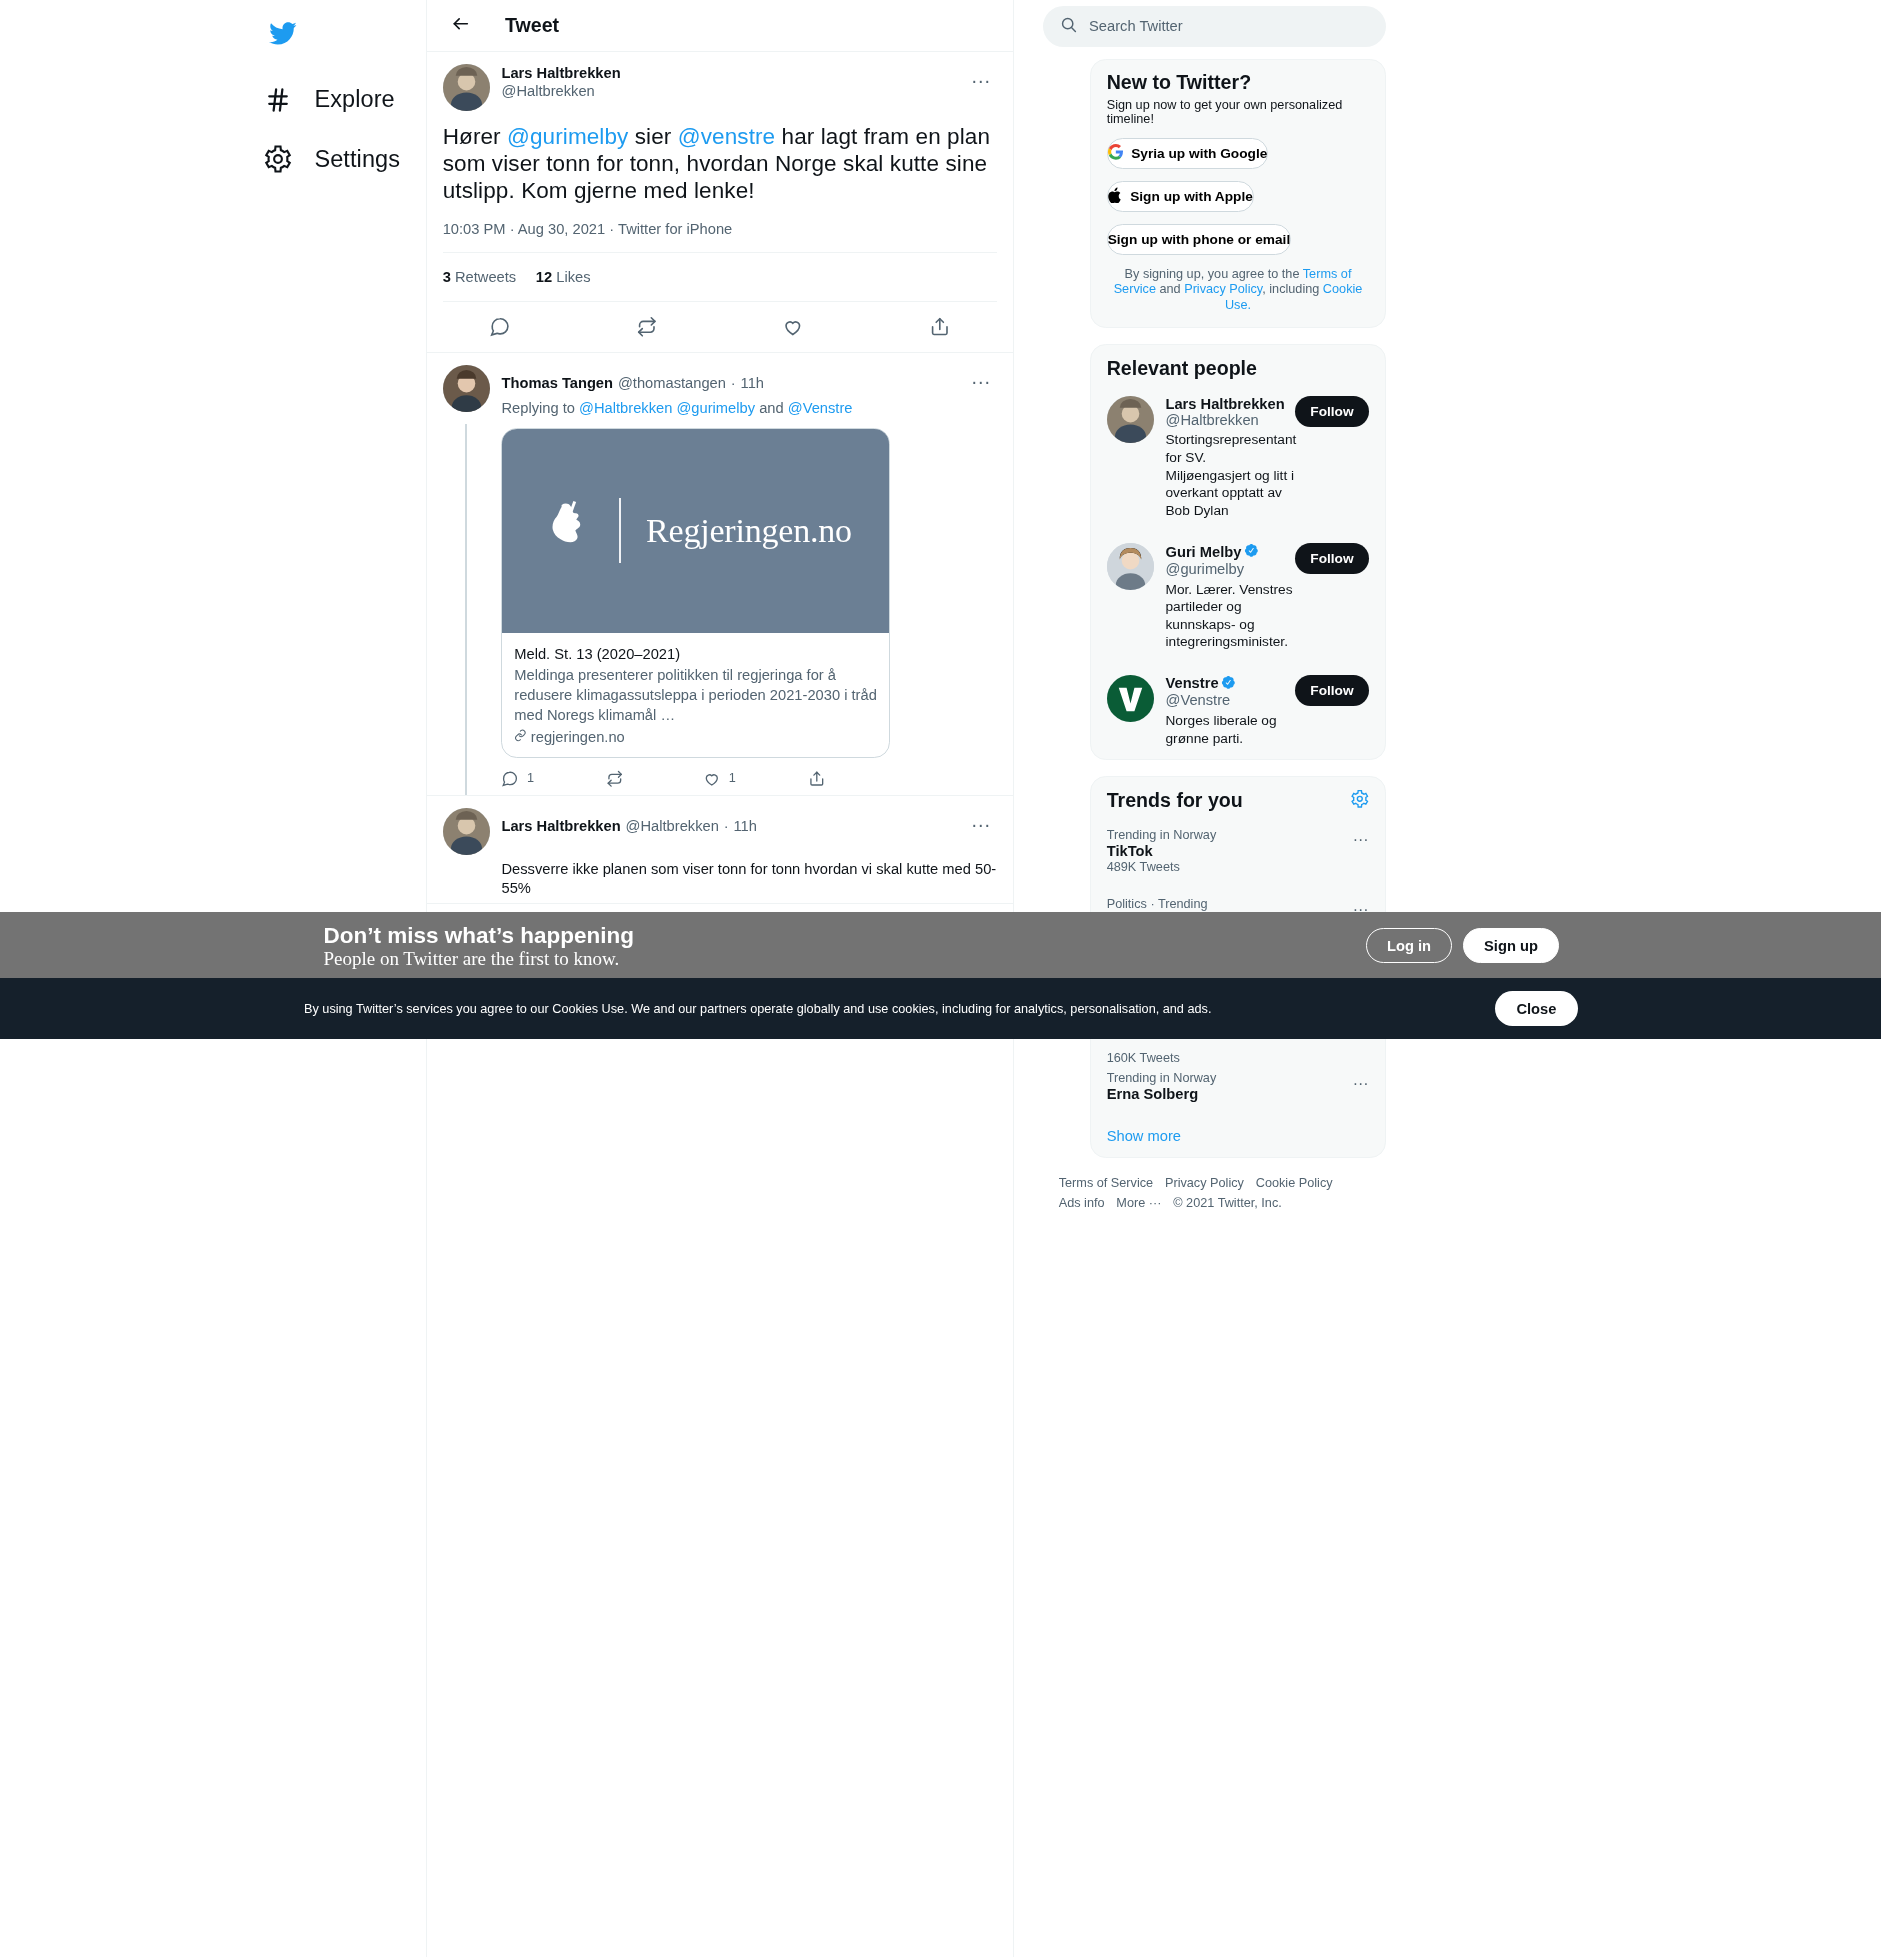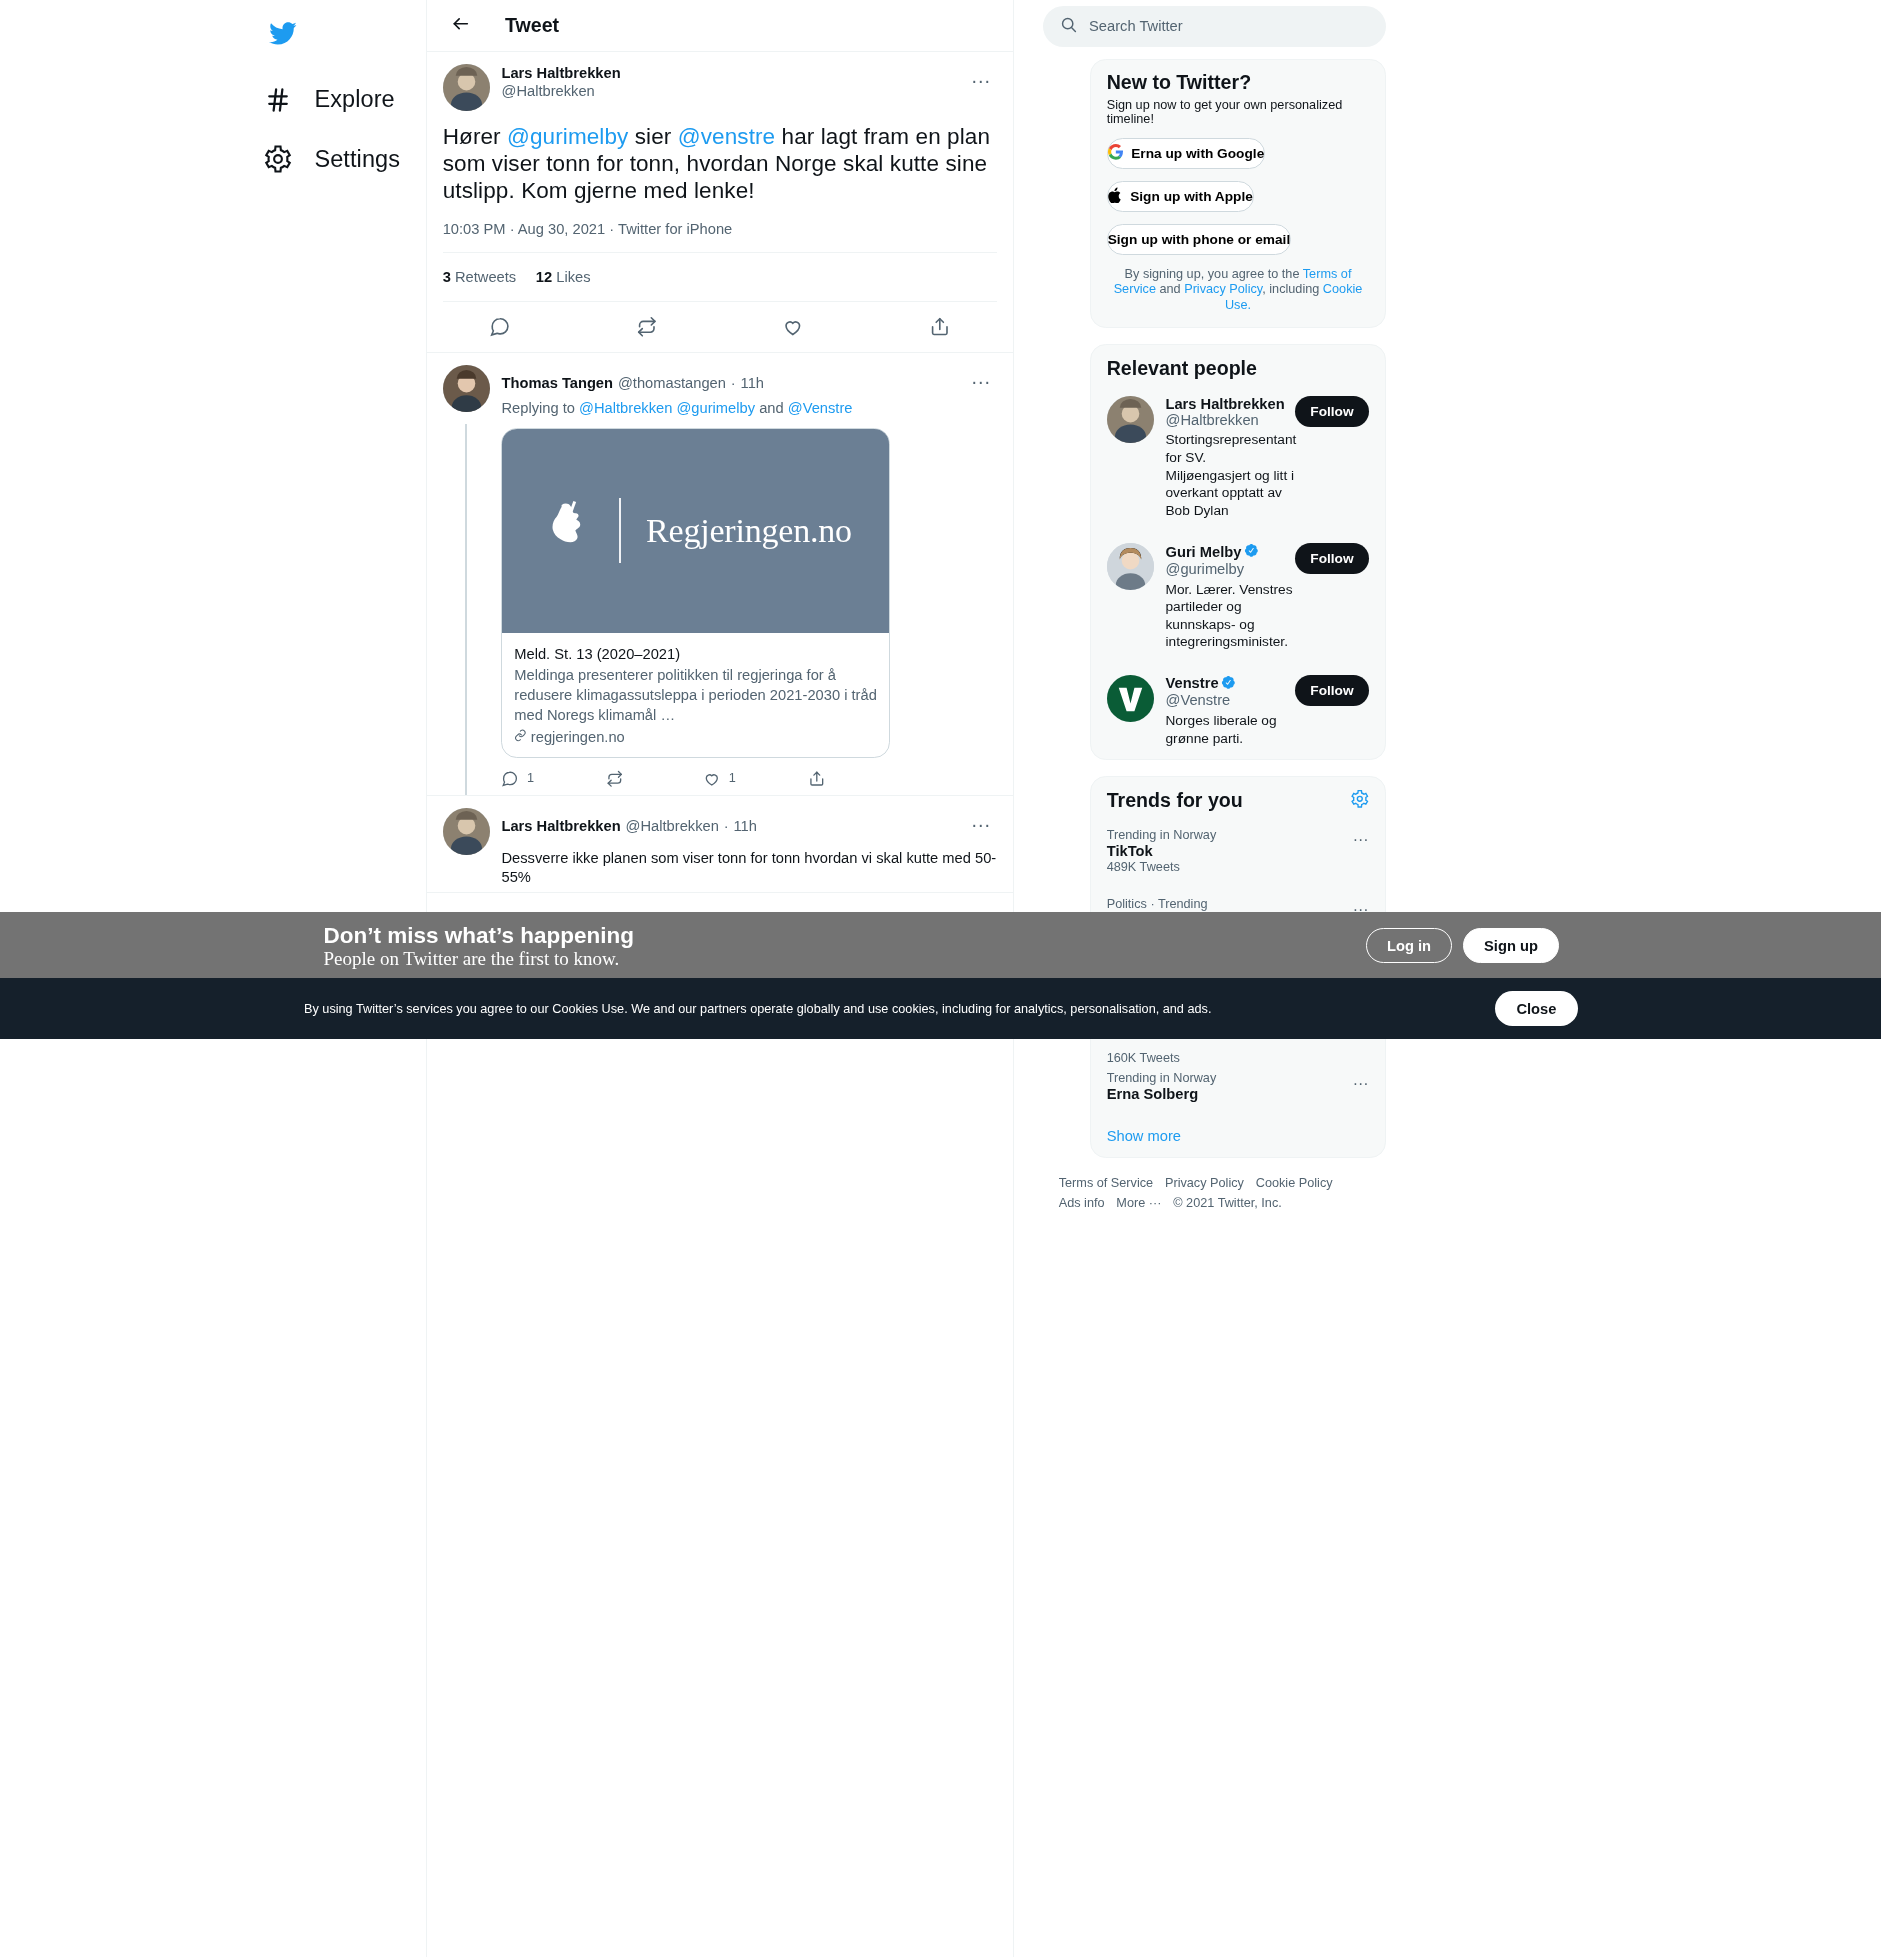--- a/index.html
+++ b/index.html
@@ -180,21 +180,21 @@
   .reply-top .hd, .reply-top .ts { color: #536471; }
   .replying-to {
     font-size: 14.7px;
     color: #536471;
     margin-top: 2px;
   }
   .replying-to a { color: #1d9bf0; text-decoration: none; }
   .reply-text {
     font-size: 14.7px;
     line-height: 19.6px;
-    margin-top: 8px;
+    margin-top: 19px;
   }
 
   
   .link-card {
     margin-top: 11.8px;
     border: 1px solid #cfd9de;
     border-radius: 15.7px;
     overflow: hidden;
     max-width: 389px;
     cursor: pointer;
@@ -725,21 +725,21 @@
 
         <button class="oauth-btn">
           <span>
             <svg width="15.7" height="15.7" viewBox="0 0 48 48">
                 <path fill="#EA4335" d="M24 9.5c3.5 0 6.6 1.2 9 3.6l6.8-6.8C35.6 2.4 30.2 0 24 0 14.6 0 6.5 5.4 2.6 13.2l7.9 6.1C12.4 13.5 17.7 9.5 24 9.5z"></path>
                 <path fill="#4285F4" d="M46.1 24.6c0-1.6-.1-3.2-.4-4.6H24v9.3h12.4c-.5 2.9-2.2 5.3-4.6 6.9l7.2 5.6c4.2-3.9 6.6-9.6 6.6-17.2z"></path>
                 <path fill="#FBBC05" d="M10.5 28.7c-.5-1.4-.8-2.9-.8-4.7s.3-3.3.8-4.7l-7.9-6.1C.9 16.4 0 20.1 0 24s.9 7.6 2.6 10.8l7.9-6.1z"></path>
                 <path fill="#34A853" d="M24 48c6.5 0 11.9-2.1 15.9-5.8l-7.2-5.6c-2 1.4-4.7 2.3-8.7 2.3-6.3 0-11.6-4-13.5-9.6l-7.9 6.1C6.5 42.6 14.6 48 24 48z"></path>
               </svg>
           </span>
-          <span>Erna up with Google</span>
+          <span>Syria up with Google</span>
         </button>
 
         <button class="oauth-btn">
           <span>
             <svg width="14.7" height="16.7" viewBox="0 0 24 28" fill="#000">
                 <path d="M17.6 14.9c0-3.3 2.7-4.9 2.8-5-1.5-2.2-3.9-2.5-4.7-2.5-2-.2-3.9 1.2-4.9 1.2s-2.6-1.2-4.2-1.1C4.4 7.6 2.3 9 1.2 11.2c-2.3 4-.6 9.9 1.6 13.1 1.1 1.6 2.4 3.4 4.1 3.3 1.6-.1 2.2-1 4.2-1s2.5 1 4.2 1c1.7 0 2.8-1.6 3.9-3.2 1.2-1.8 1.7-3.6 1.8-3.7-.1 0-3.4-1.3-3.4-5.8zM14.4 4.9c.9-1.1 1.5-2.6 1.3-4.1-1.3.1-2.9.9-3.8 2-.8 1-1.6 2.5-1.4 4 1.5.1 3-.8 3.9-1.9z"></path>
               </svg>
           </span>
           <span>Sign up with Apple</span>
         </button>

